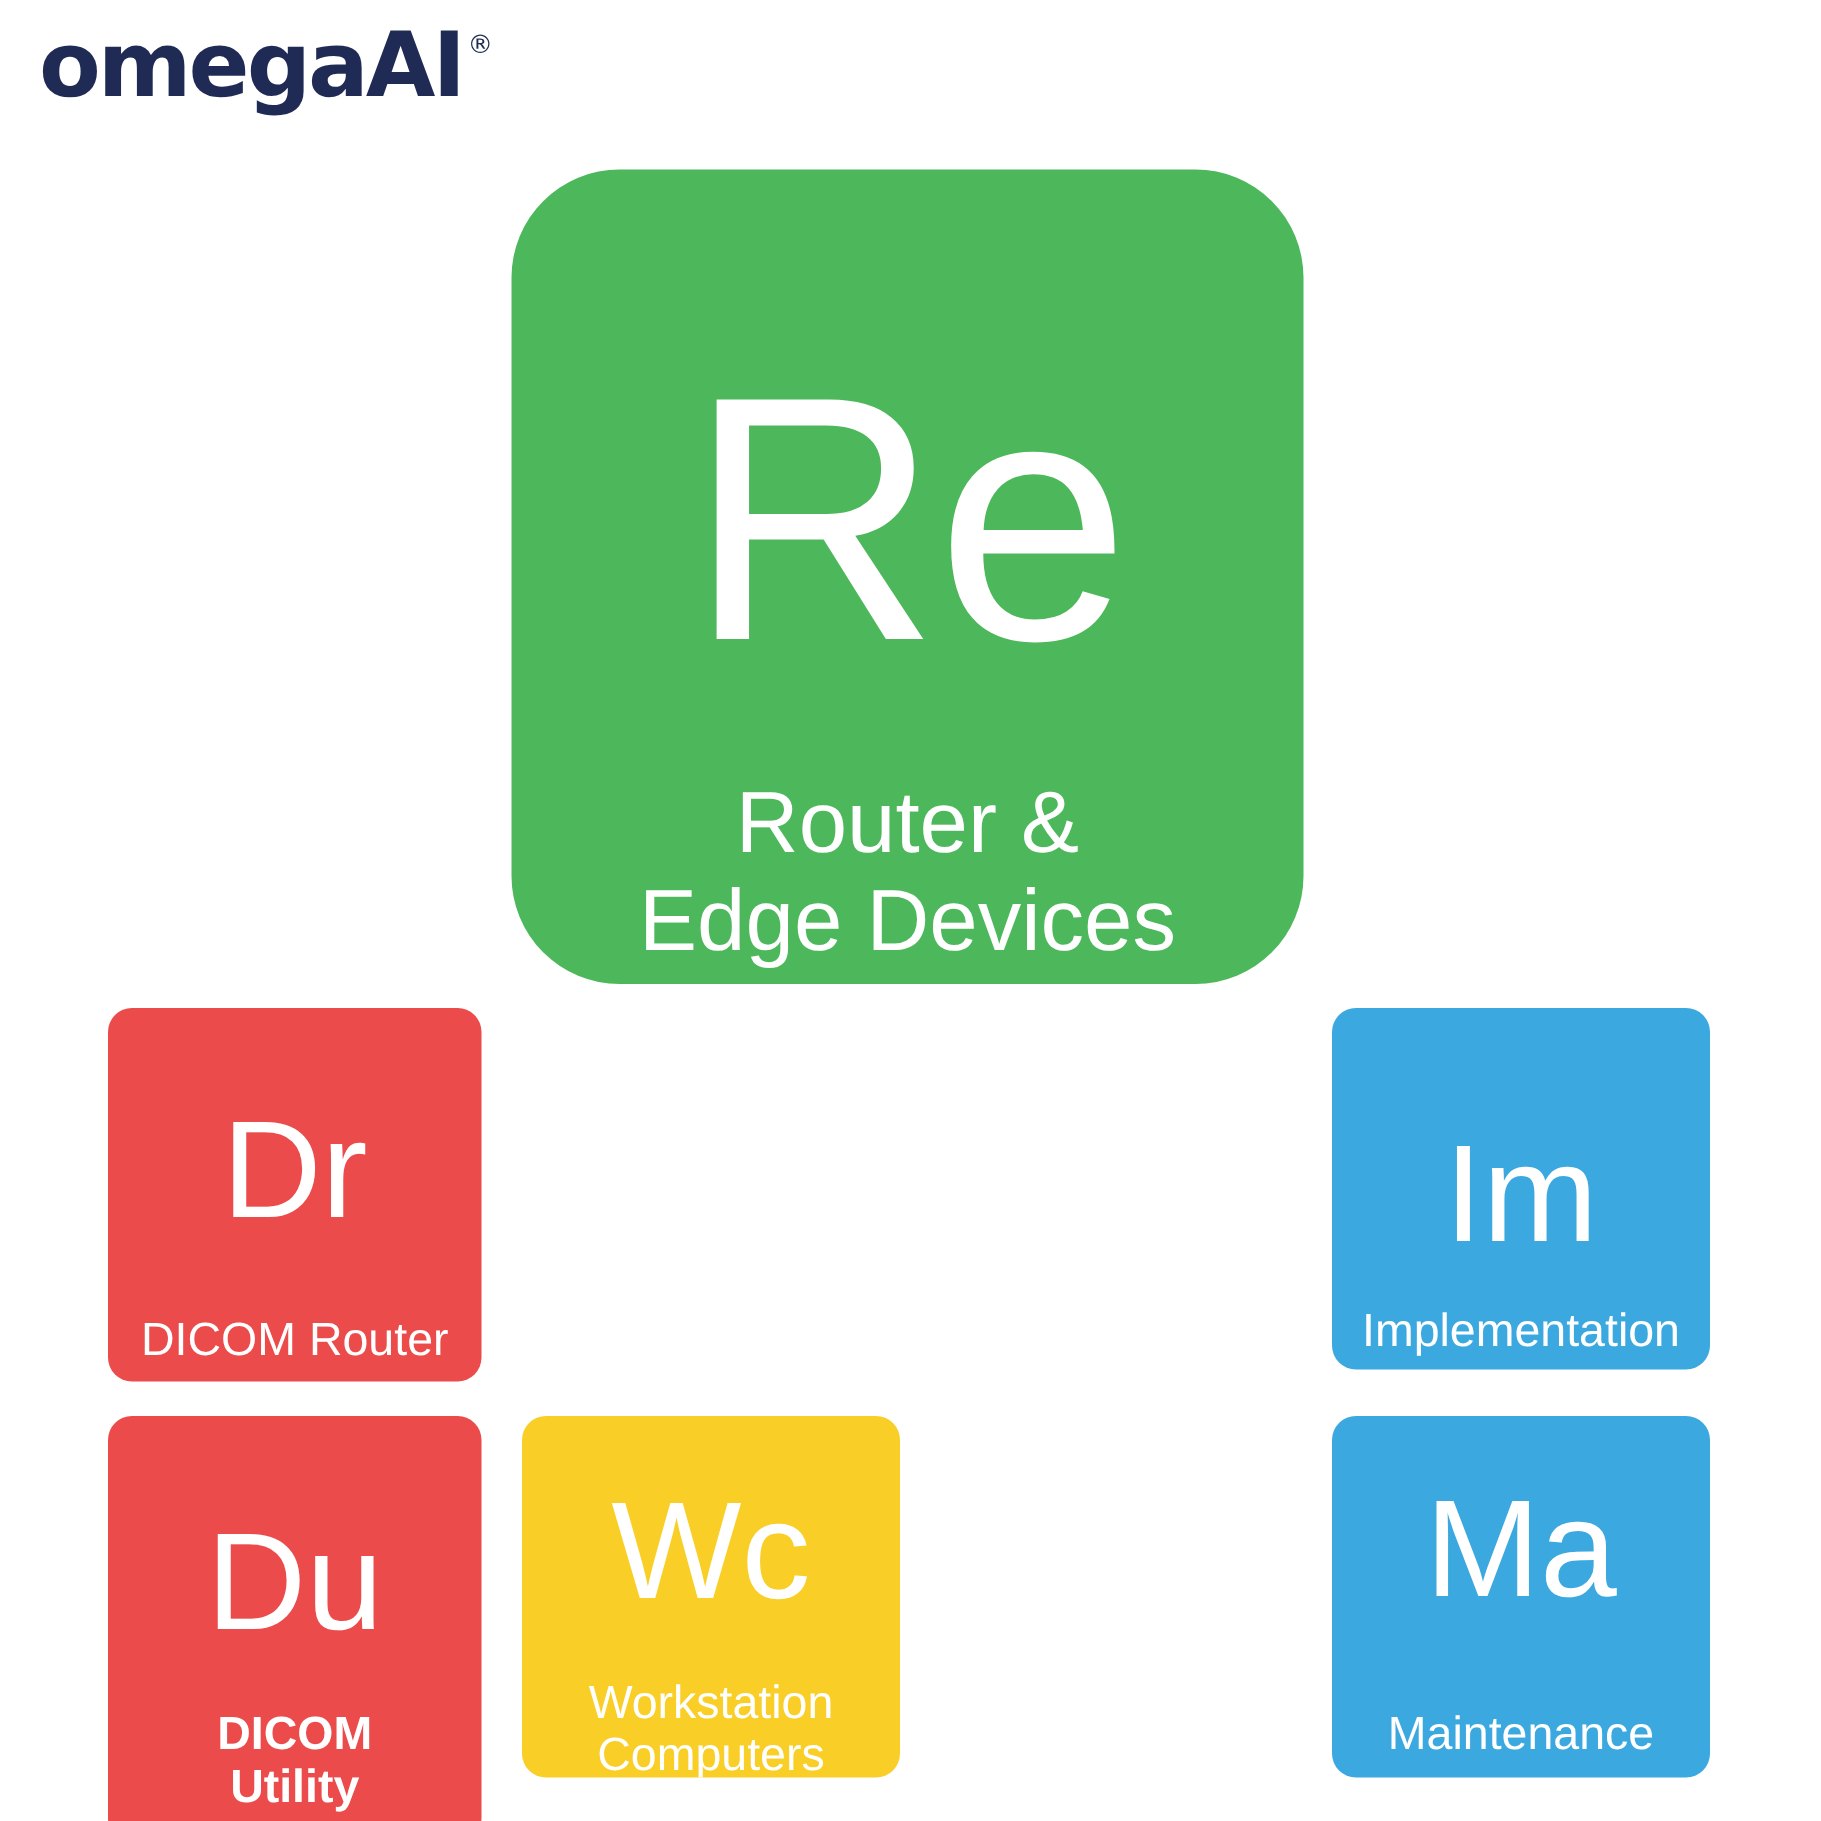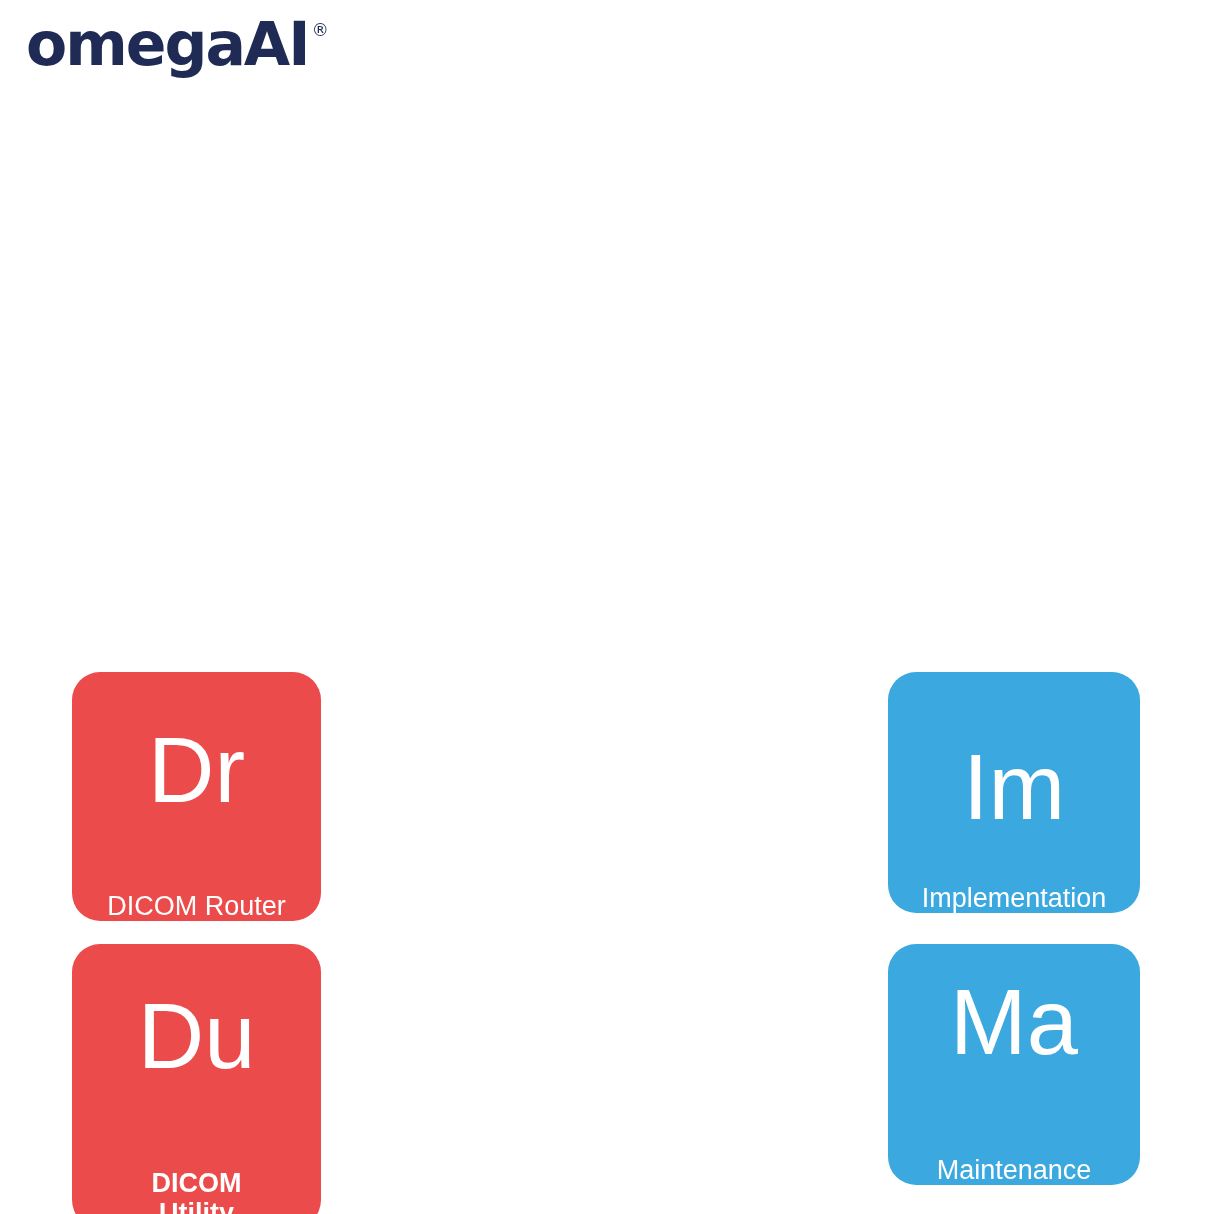--- a/index.html
+++ b/index.html
@@ -91,28 +91,28 @@
     letter-spacing: -2px;
   }
   #card-re .cap {
     font-size: 58px;
     margin-top: 54px;
     letter-spacing: 0px;
   }
 
   
   .card-sm {
-    border-radius: 28px;
-    justify-content: space-between;
+    border-radius: 16px;
+    justify-content: center;
   }
   .card-sm .sym {
     font-size: 92px;
   }
   .card-sm .cap {
-    font-size: 27px;
+    font-size: 31px;
   }
 
   #card-dr {
     left: 72px;  top: 672px;  width: 249px; height: 249px;
     background: #ec4b4b;
   }
   #card-dr .sym { margin-top: 52px; }
   #card-dr .cap { margin-top: 50px; }
 
   #card-du {
@@ -146,32 +146,42 @@
 </head>
 <body>
 
 <div id="stage">
 
   <div class="logo">
     <span class="logo-word">omegaAI</span>
     <span class="logo-reg">®</span>
   </div>
 
+  <div class="card" id="card-re">
+    <div class="sym">Re</div>
+    <div class="cap">Router &amp;
+Edge Devices</div>
+  </div>
 
   <div class="card card-sm" id="card-dr">
     <div class="sym">Dr</div>
     <div class="cap">DICOM Router</div>
   </div>
 
   <div class="card card-sm" id="card-du">
     <div class="sym">Du</div>
     <div class="cap">DICOM
 Utility</div>
   </div>
 
+  <div class="card card-sm" id="card-wc">
+    <div class="sym">Wc</div>
+    <div class="cap">Workstation
+Computers</div>
+  </div>
 
   <div class="card card-sm" id="card-im">
     <div class="sym">Im</div>
     <div class="cap">Implementation</div>
   </div>
 
   <div class="card card-sm" id="card-ma">
     <div class="sym">Ma</div>
     <div class="cap">Maintenance</div>
   </div>

